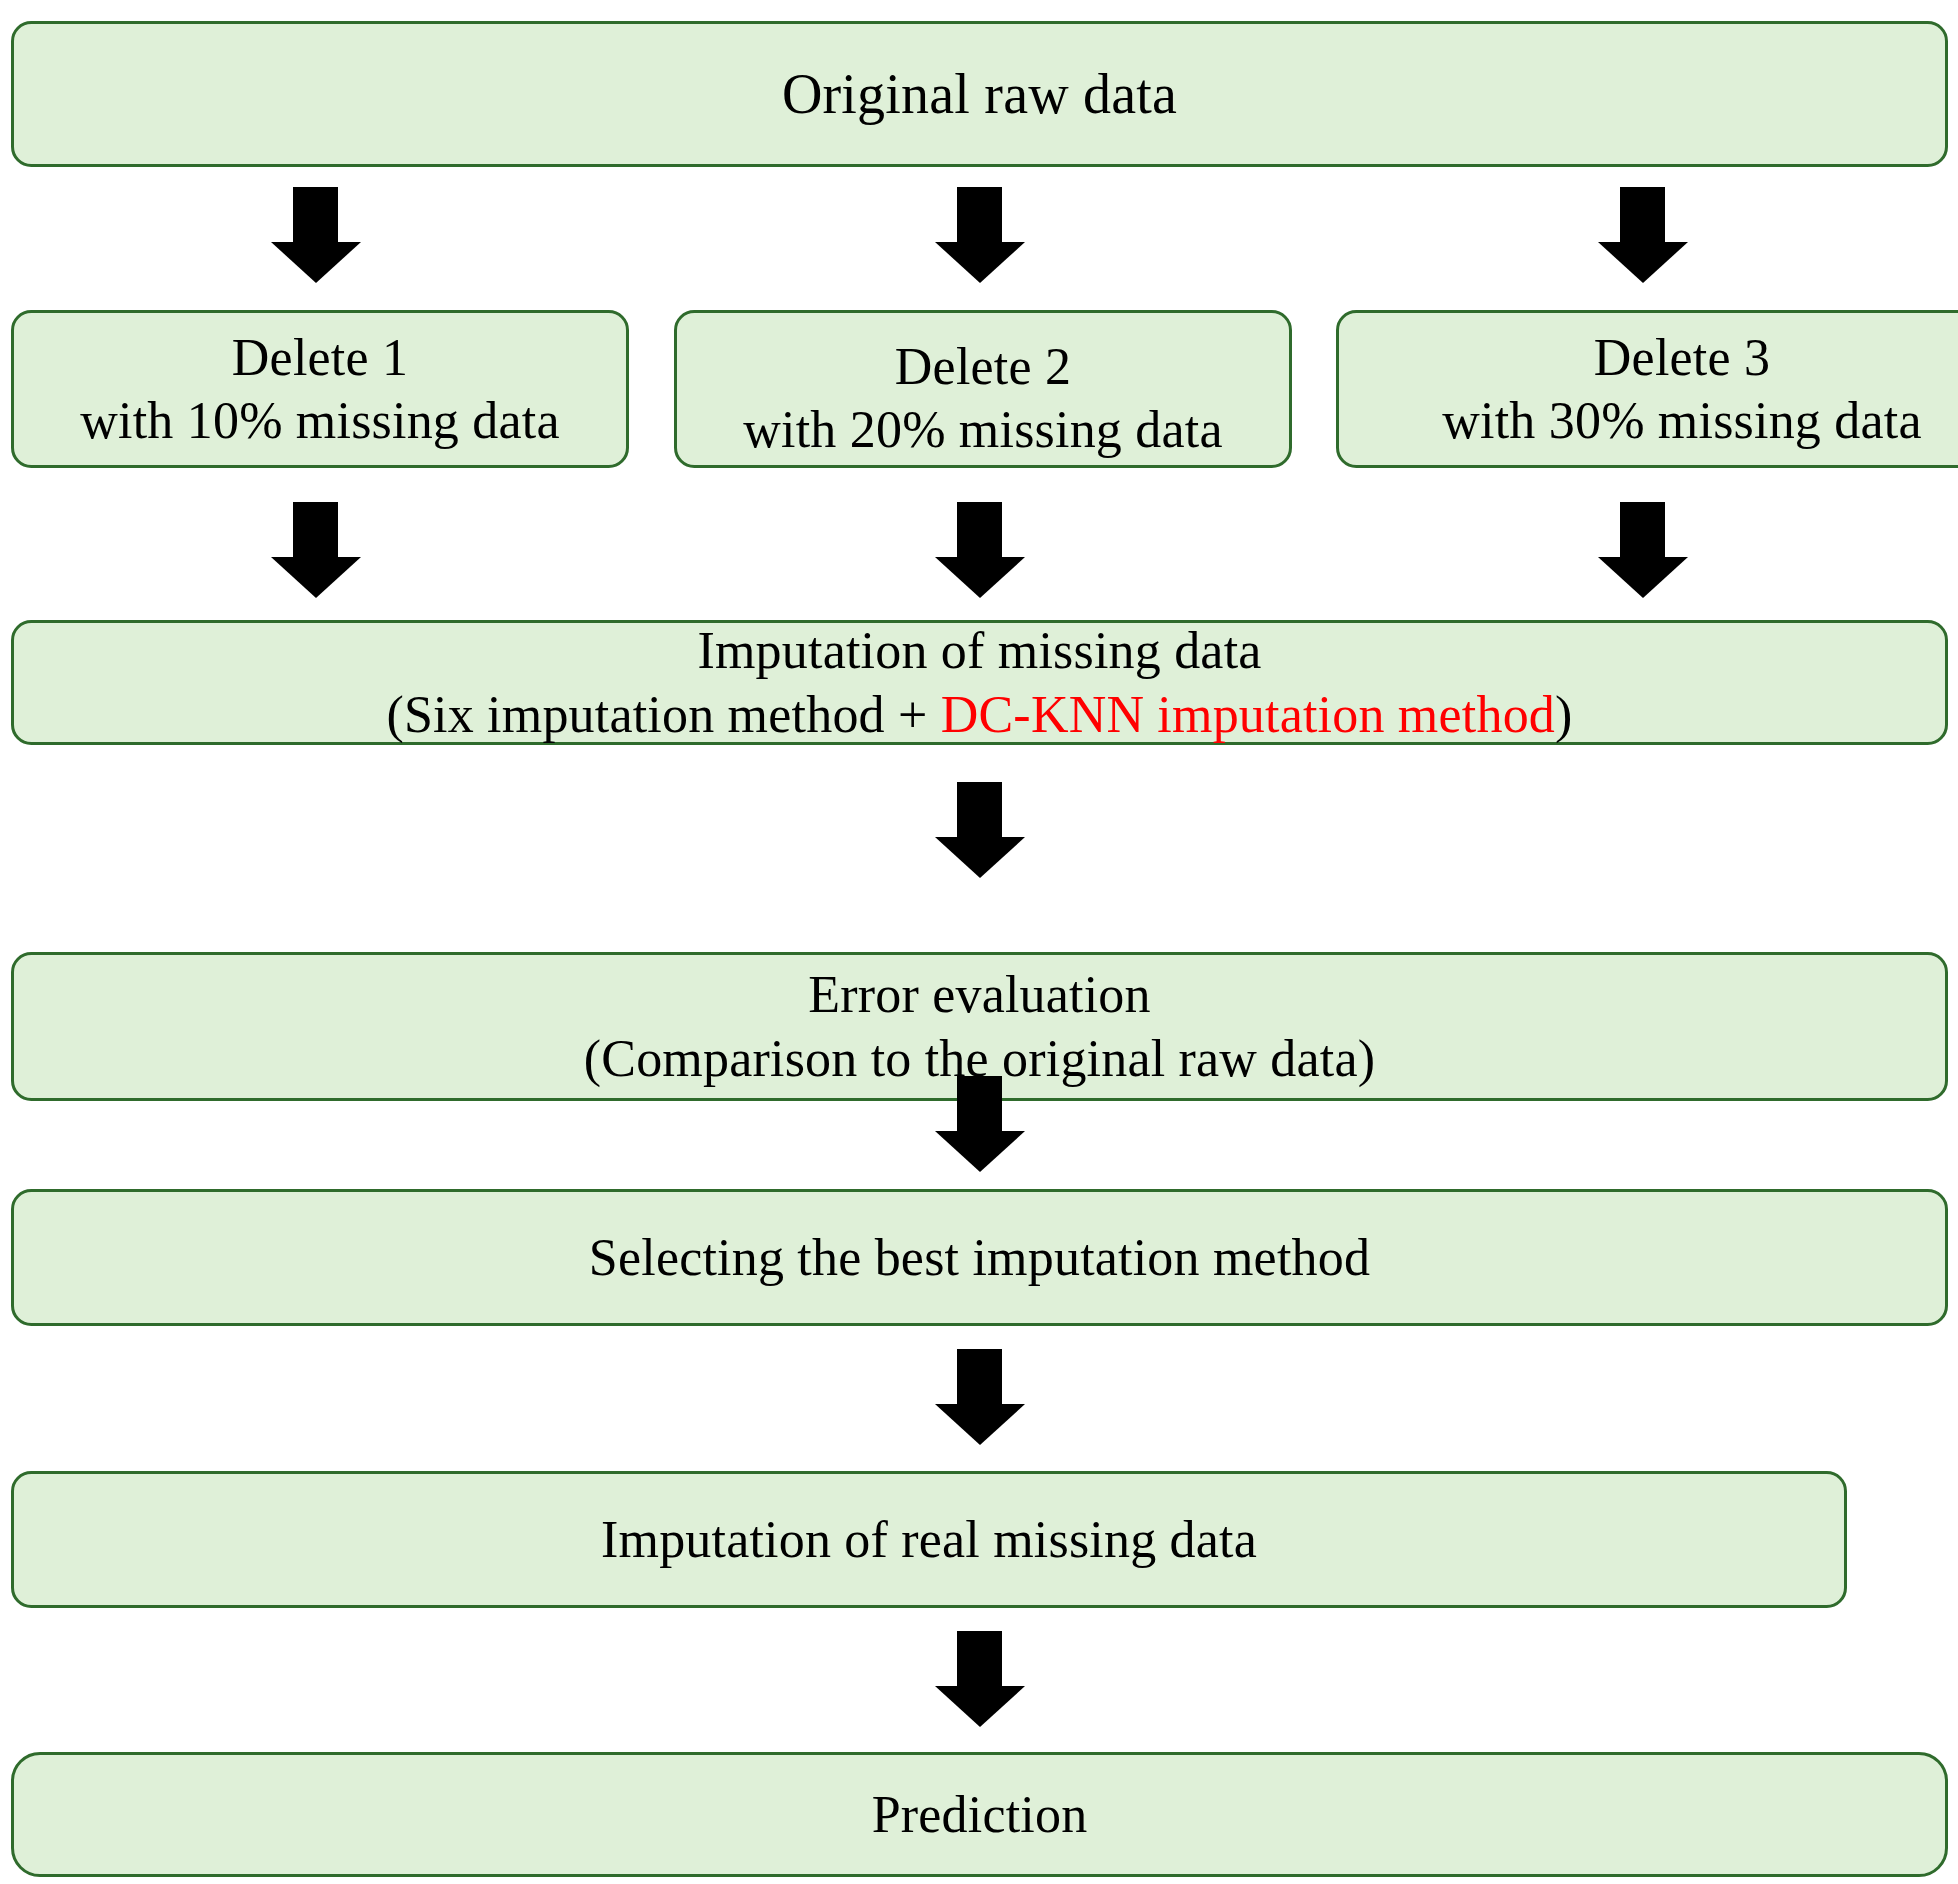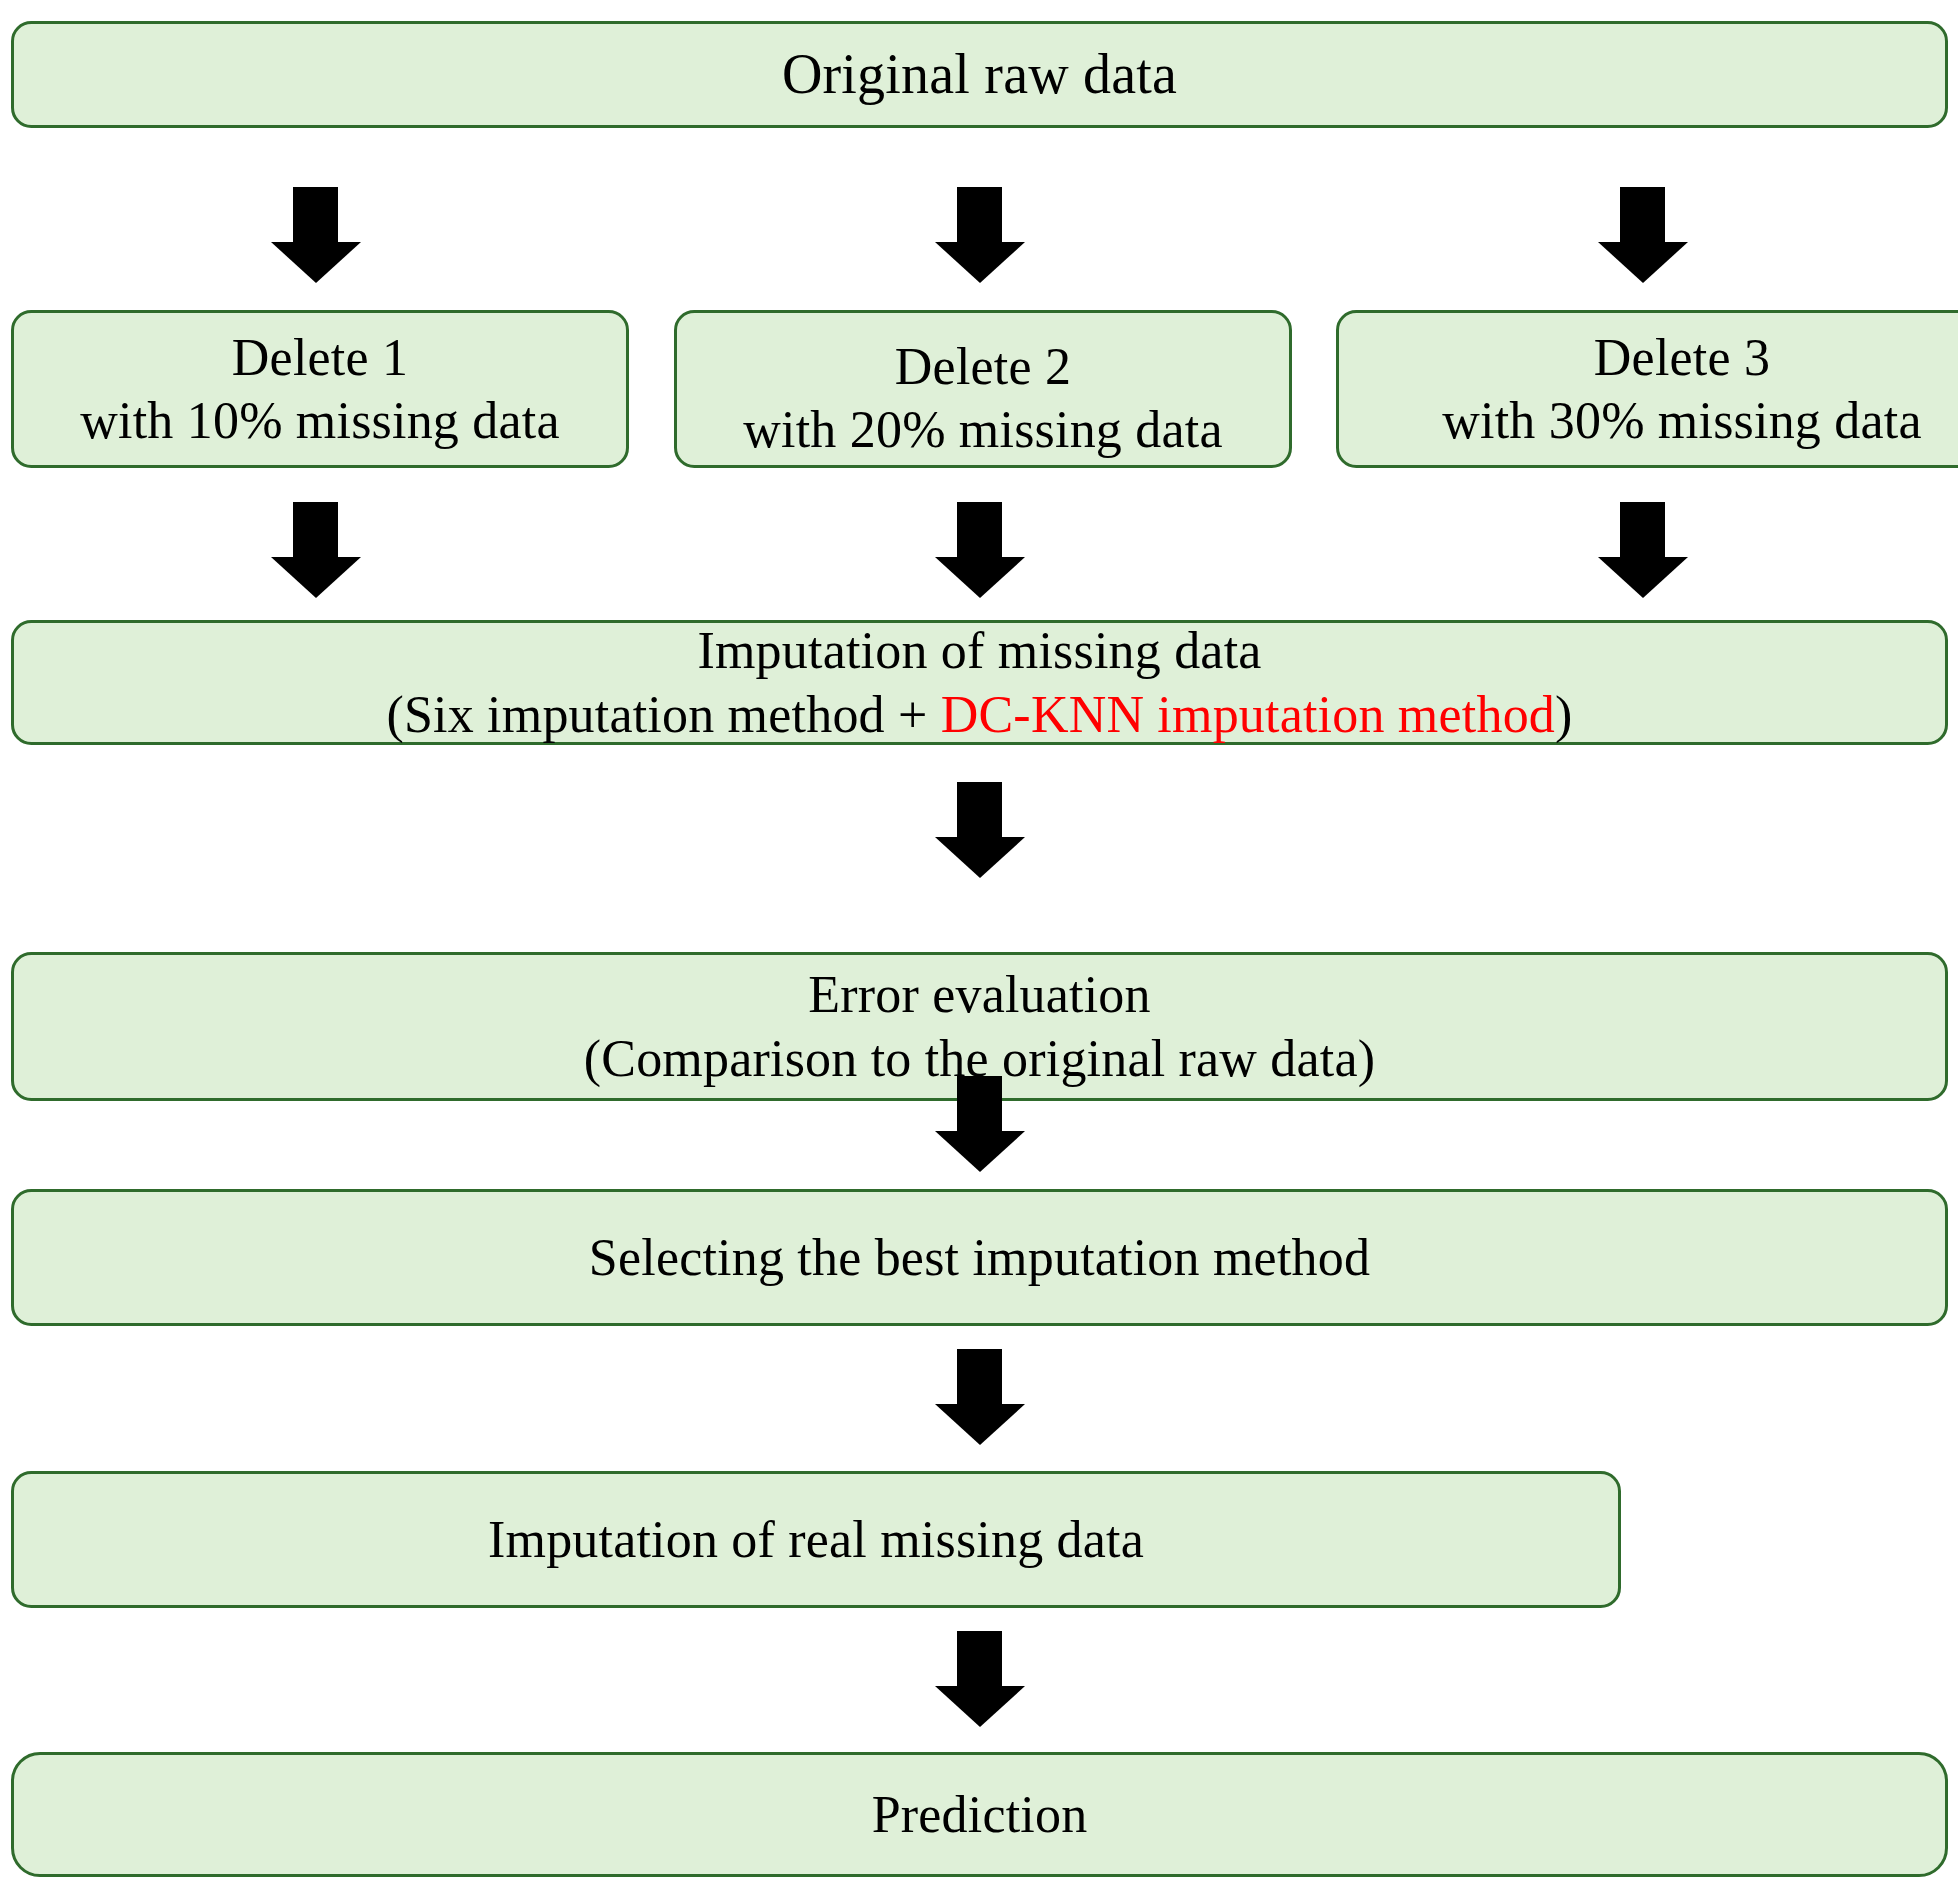--- a/index.html
+++ b/index.html
@@ -68,21 +68,21 @@
     border-left: 45px solid transparent;
     border-right: 45px solid transparent;
     border-top: 41px solid #000000;
   }
 </style>
 </head>
 <body>
 
 <div id="flow-root">
 
-  <div class="node" style="left:11px; top:21px; width:1937px; height:107px; font-size:56px;">
+  <div class="node" style="left:11px; top:21px; width:1937px; height:146px; font-size:56px;">
     <span class="line">Original raw data</span>
   </div>
 
   <div class="arrow" style="left:271px; top:187px;">
     <span class="stem"></span>
     <span class="head"></span>
   </div>
   <div class="arrow" style="left:935px; top:187px;">
     <span class="stem"></span>
     <span class="head"></span>
@@ -144,21 +144,21 @@
 
   <div class="node" style="left:11px; top:1189px; width:1937px; height:137px;">
     <span class="line">Selecting the best imputation method</span>
   </div>
 
   <div class="arrow" style="left:935px; top:1349px;">
     <span class="stem"></span>
     <span class="head"></span>
   </div>
 
-  <div class="node" style="left:11px; top:1471px; width:1610px; height:137px;">
+  <div class="node" style="left:11px; top:1471px; width:1836px; height:137px;">
     <span class="line">Imputation of real missing data</span>
   </div>
 
   <div class="arrow" style="left:935px; top:1631px;">
     <span class="stem"></span>
     <span class="head"></span>
   </div>
 
   <div class="node" style="left:11px; top:1752px; width:1937px; height:125px;border-radius:29px;">
     <span class="line">Prediction</span>

